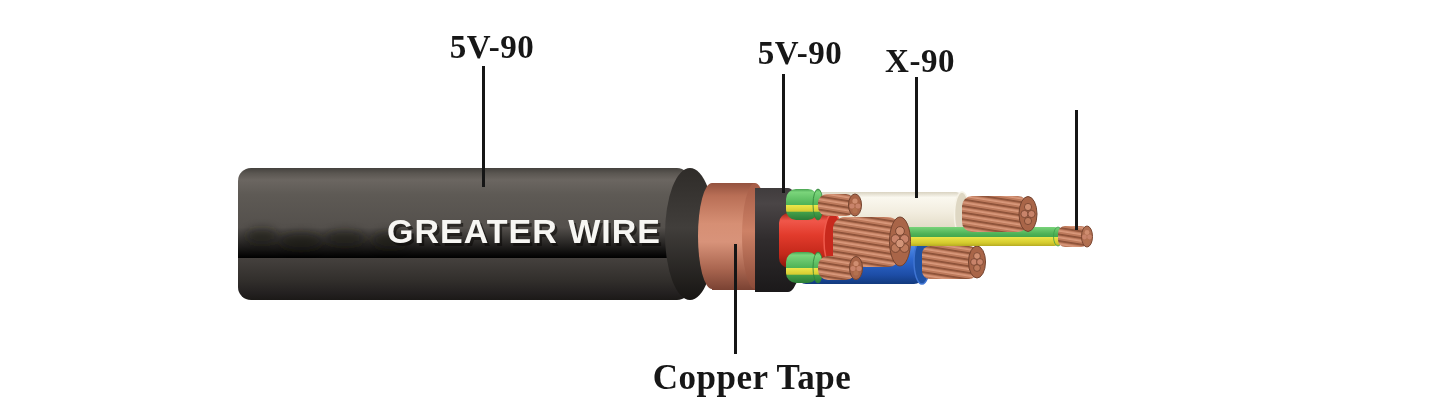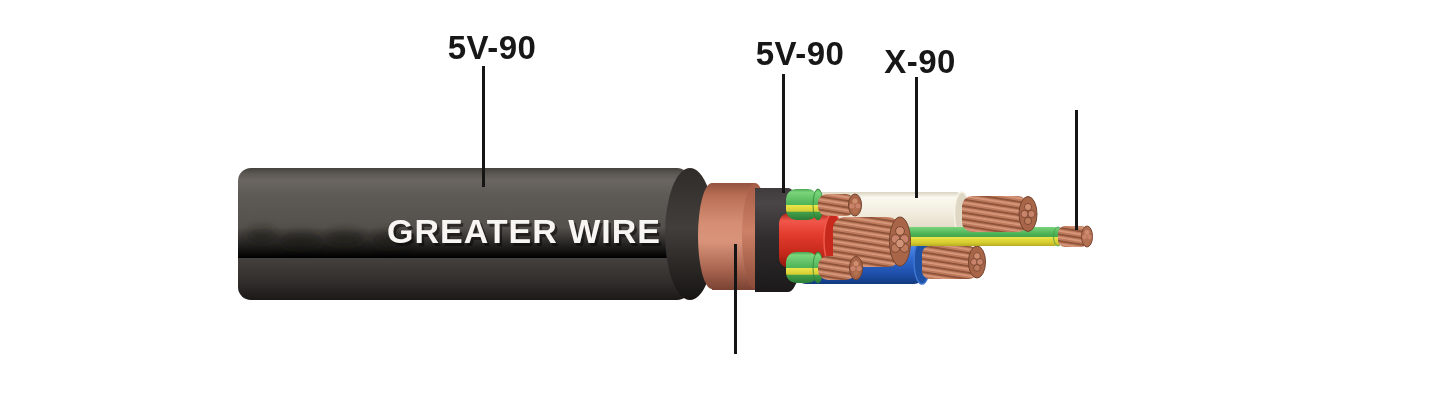--- a/index.html
+++ b/index.html
@@ -5,21 +5,21 @@
   html,body{margin:0;padding:0;}
   body{
     width:1440px;height:415px;position:relative;overflow:hidden;
     background:#ffffff;
     font-family:"Liberation Sans", sans-serif;
   }
   .stage{position:absolute;inset:0;}
   .callout-label{
     position:absolute;transform:translateX(-50%);
     font-weight:700;font-size:33px;line-height:1;
-    color:#171717;white-space:nowrap;letter-spacing:0.5px;
+    color:#171717;white-space:nowrap;letter-spacing:0.5px;font-family:Liberation Serif, serif;
   }
   .callout-label.big{font-size:35px;}
   .leader{
     position:absolute;width:3px;background:#151515;
   }
   svg{position:absolute;left:0;top:0;}
 </style>
 </head>
 <body>
 
@@ -208,14 +208,15 @@
 
   <div class="leader" style="left:482px;top:66px;height:121px;"></div>
   <div class="leader" style="left:782px;top:74px;height:119px;"></div>
   <div class="leader" style="left:915px;top:77px;height:121px;"></div>
   <div class="leader" style="left:1075px;top:110px;height:120px;"></div>
   <div class="leader" style="left:734px;top:244px;height:110px;"></div>
 
   <div class="callout-label" style="left:492px;top:31px;">5V-90</div>
   <div class="callout-label" style="left:800px;top:37px;">5V-90</div>
   <div class="callout-label" style="left:920px;top:45px;">X-90</div>
+  <div class="callout-label big" style="left:752px;top:360px;">Copper Tape</div>
 
 </div>
 
 </body></html>

